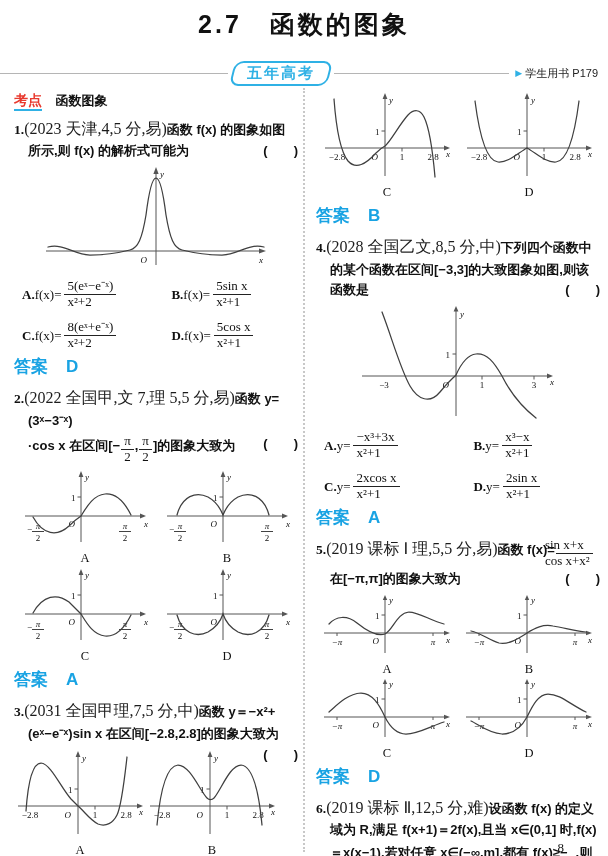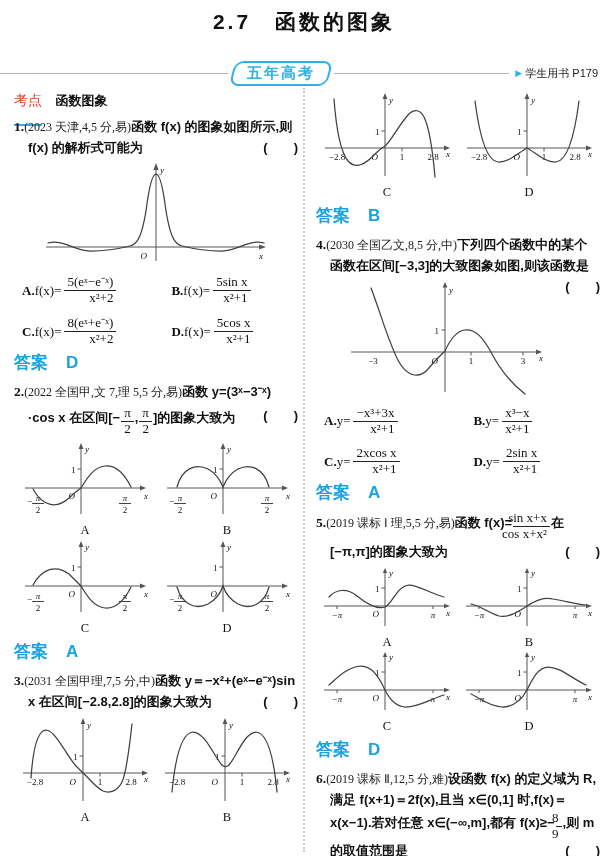--- a/index.html
+++ b/index.html
@@ -1,39 +1,39 @@
 <!DOCTYPE html>
 <html><head>
 <meta charset="utf-8">
 <style>
   html,body{margin:0;padding:0;background:#fff}
   body{width:608px;height:856px;overflow:hidden;font-family:"Liberation Sans",sans-serif;color:#111}
   .page{position:relative;width:608px;height:856px;background:#fff}
-  .title{margin:0;position:absolute;top:8px;left:0;right:0;text-align:center;font-size:21px;font-weight:bold;letter-spacing:3px}
+  .title{margin:0;position:absolute;top:8px;left:0;right:0;text-align:center;font-size:25px;font-weight:bold;letter-spacing:3px}
   .banner-row{position:absolute;top:60px;left:0;right:0;height:26px;display:flex;align-items:center}
   .bline{height:1px;background:#b5b5b5}
   .bl1{flex:1.5}.bl2{flex:1.15}
   .badge{border:2px solid #2fb1e5;border-radius:9px;transform:skewX(-14deg);padding:1px 13px;margin:0 4px;background:#fff}
   .badge-text{display:inline-block;transform:skewX(14deg);color:#2fb1e5;font-weight:bold;font-size:15px;letter-spacing:2px}
   .bookref{margin:0 10px 0 6px;font-size:11px;color:#222;display:flex;align-items:center;gap:3px;white-space:nowrap}
   .arrow{color:#2fb1e5;font-size:9px}
   .divider{position:absolute;left:303px;top:88px;bottom:4px;border-left:2px dotted #c8c8c8}
   .col{position:absolute;top:88px;width:284px}
   .col-left{left:14px}
   .col-right{left:316px}
   .kaodian{margin:2px 0 5px;line-height:1.3}
-  .kd-tag{color:#e8392e;font-weight:normal;font-size:14px;border-bottom:2px solid #2fb1e5;padding-bottom:16px}
+  .kd-tag{color:#e8392e;font-weight:bold;font-size:14px;border-bottom:2px solid #2fb1e5;padding-bottom:1px}
   .kd-title{font-weight:bold;font-size:13px;margin-left:9px}
   .ptext{margin:3px 0;padding-left:14px;text-indent:-14px;font-size:13px;line-height:1.6}
   .ptext.cont{text-indent:0}
   .pnum{font-weight:bold;font-family:"Liberation Serif",serif;font-size:13.5px}
-  .psrc{font-family:"Liberation Serif",serif;font-size:12px;color:#1c1c1c}
+  .psrc{font-family:"Liberation Serif",serif;font-size:16px;color:#1c1c1c}
   .pstem{font-weight:bold}
   .paren{float:right;font-weight:bold}
-  .frac{display:inline-block;vertical-align:-0.85em;text-align:right;font-family:"Liberation Serif",serif;line-height:1.15;margin:0 1px;font-weight:normal}
+  .frac{display:inline-block;vertical-align:-0.85em;text-align:left;font-family:"Liberation Serif",serif;line-height:1.15;margin:0 1px;font-weight:normal}
   .frac .fnum{display:block;padding:0 3px}
   .frac .fden{display:block;border-top:1px solid #222;padding:0 3px}
   .opts{display:grid;grid-template-columns:1.18fr 1fr;margin:6px 0 2px;row-gap:10px;padding-left:8px;font-family:"Liberation Serif",serif;font-size:13px}
   .opt{display:flex;align-items:center;white-space:nowrap}
   .olabel{font-weight:bold}
   .ofn{margin-right:2px}
   .ans{color:#19a3e3;font-weight:bold;margin:4px 0 7px;font-size:17px}
   .ans .letter{margin-left:18px}
   .fig-center{text-align:center;margin:2px 0}
   .graph-grid{display:grid;grid-template-columns:1fr 1fr;justify-items:center;margin:2px 0}
@@ -251,21 +251,21 @@
               <use href="#ax-p3" xlink:href="#ax-p3"></use>
               <path class="curve" d="M12,11 C16,42 23,71 35,72 C45,73 55,63 64,58 C73,63 83,73 93,72 C105,71 112,42 116,11"></path>
             </svg>
           <figcaption>D</figcaption>
         </figure>
       </div>
       <div class="ans"><span>答案</span><span class="letter">B</span></div>
     </div>
 
     <div>
-      <p class="ptext"><span class="pnum">4.</span><span class="psrc">(2030 全国乙文,8,5 分,中)</span><span class="pstem">下列四个函数中的某个函数在区间[−3,3]的大致图象如图,则该函数是</span><span class="paren">(　　)</span></p>
+      <p class="ptext"><span class="pnum">4.</span><span class="psrc">(2028 全国乙文,8,5 分,中)</span><span class="pstem">下列四个函数中的某个函数在区间[−3,3]的大致图象如图,则该函数是</span><span class="paren">(　　)</span></p>
       <div class="fig-center">
         <svg width="205" height="116" viewBox="0 0 205 116">
           <line class="axis" x1="6" y1="72" x2="192" y2="72"></line>
             <path class="ah" d="M197,72 l-6,-2.4 v4.8 z"></path>
           <line class="axis" x1="100" y1="7" x2="100" y2="112"></line>
             <path class="ah" d="M100,2 l-2.4,5.5 h4.8 z"></path>
           <line class="axis" x1="96.5" y1="50" x2="100" y2="50"></line>
           <text x="94" y="53.5" text-anchor="end">1</text>
           <line class="axis" x1="126" y1="72" x2="126" y2="75.5"></line>
           <text x="126" y="84" text-anchor="middle">1</text>

